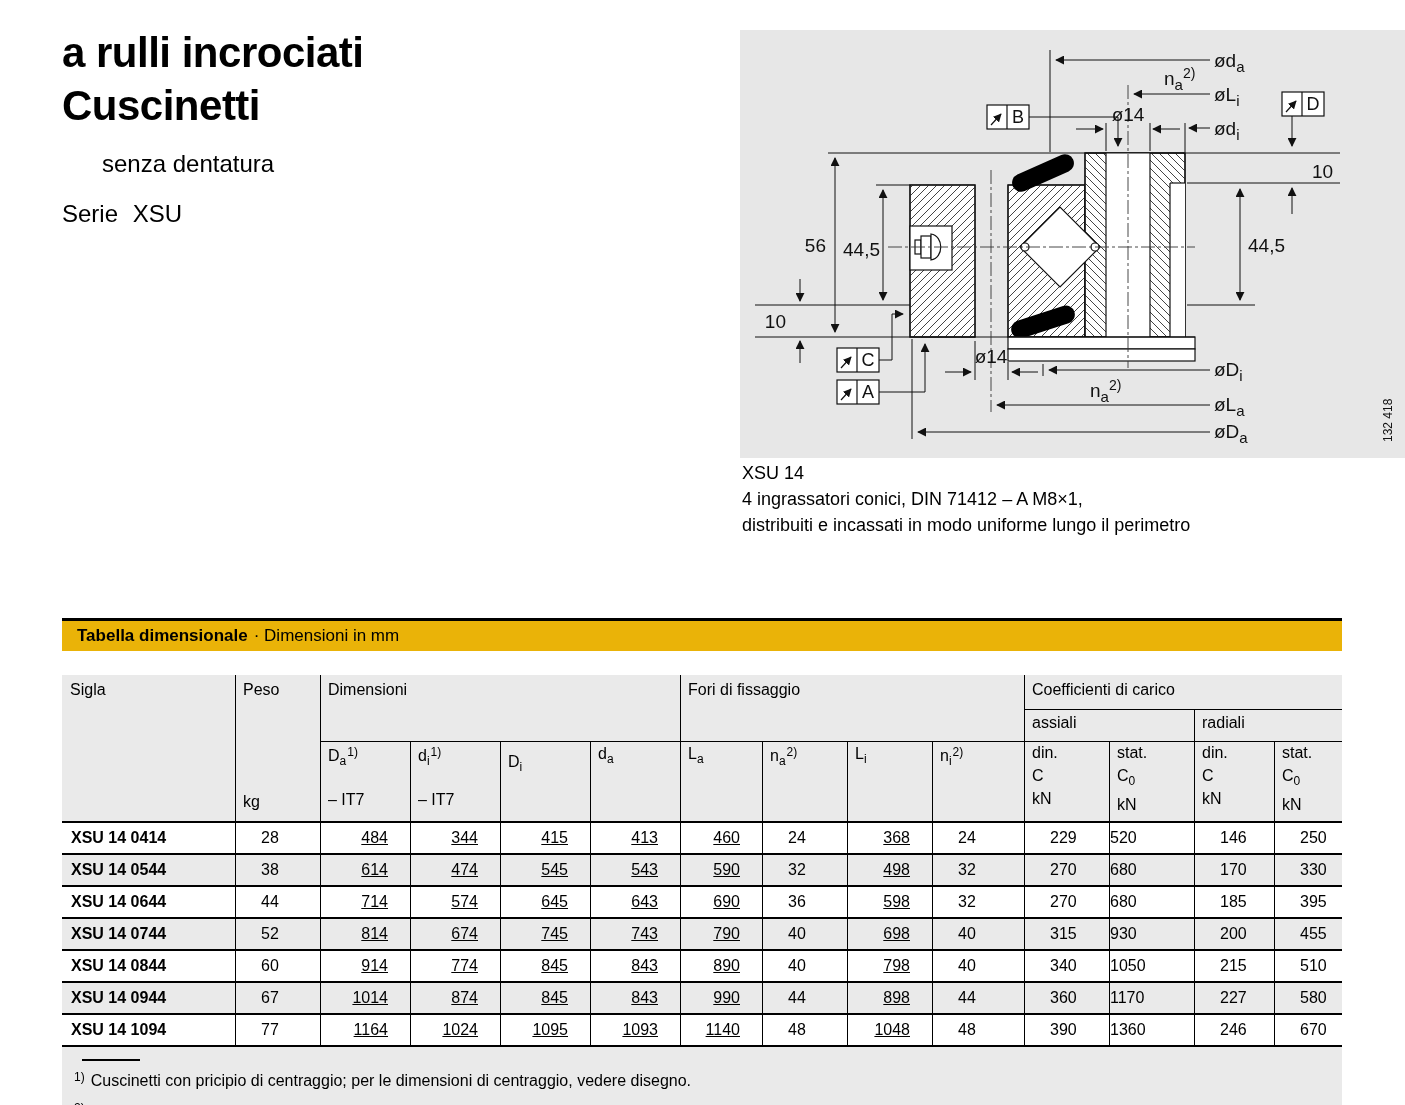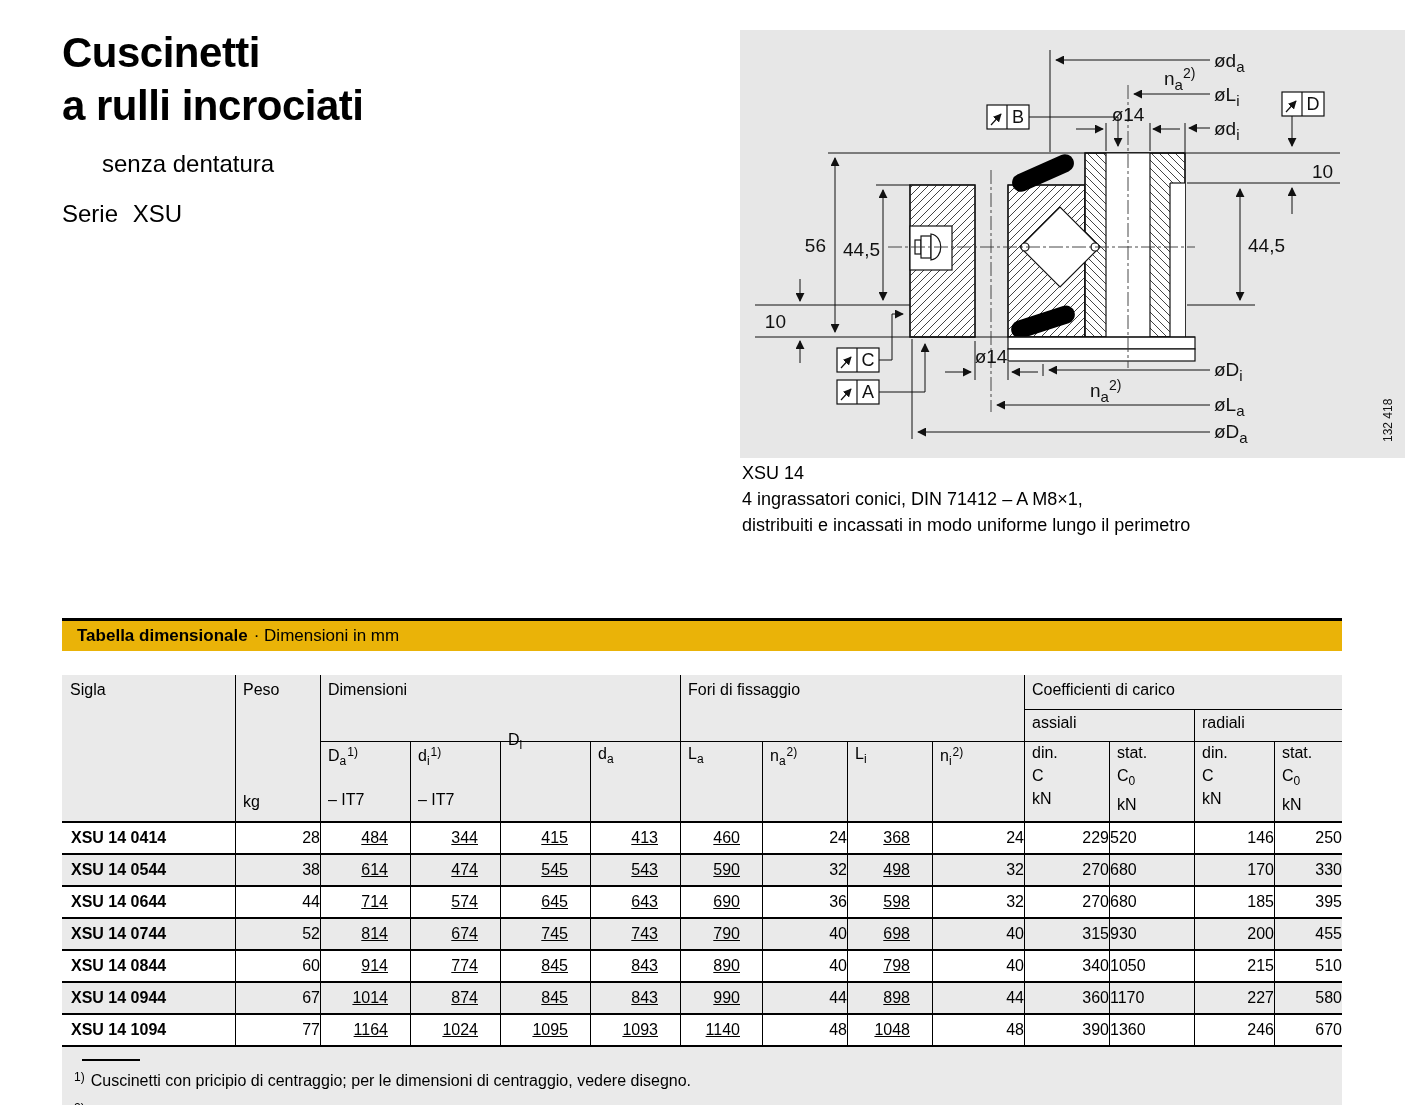--- a/index.html
+++ b/index.html
@@ -27,34 +27,34 @@
   .thead .hline{position:absolute;height:1px;background:#000;}
   .hstack div{line-height:23px;}
   sub{font-size:12px;vertical-align:-4px;}
   sup{font-size:12px;vertical-align:5px;margin-left:1px;}
   .trow{display:grid;grid-template-columns:173px 85px 90px 90px 90px 90px 82px 85px 85px 92px 85px 85px 80px 68px;
     height:32px;box-sizing:border-box;border-top:2px solid #000;background:#fff;font-size:16px;}
   .trow.alt{background:#eaeaea;}
   .trow>div{line-height:29px;box-sizing:border-box;border-left:1px solid #000;overflow:hidden;}
   .trow>div:first-child{border-left:none;}
   .cs{font-weight:bold;padding-left:9px;}
-  .cl{padding-left:25px;text-align:right;}
+  .cl{padding-left:25px;}
   .cr{text-align:right;padding-right:22px;text-decoration:underline;}
   .crs{text-align:left;padding-right:16px;}
   .tfoot{border-top:2px solid #000;background:#eaeaea;height:81px;box-sizing:border-box;padding:10px 0 0 12px;font-size:16px;}
   .frule{width:58px;height:2px;background:#000;margin:2px 0 4px 8px;}
   .fline{margin-top:5px;line-height:22px;}
   .fline sup{font-size:12px;vertical-align:5px;margin-right:6px;margin-left:0;}
 </style>
 </head>
 <body>
 
 <div class="page-title">
+  <div>a rulli incrociati</div>
   <div>Cuscinetti</div>
-  <div>a rulli incrociati</div>
 </div>
 <div class="page-sub">senza dentatura</div>
 <div class="page-series">Serie XSU</div>
 
 <svg class="drawing" width="665" height="428" viewBox="0 0 665 428">
   <defs>
     <marker id="ar" viewBox="0 0 10 10" refX="9" refY="5" markerWidth="9" markerHeight="9" orient="auto-start-reverse">
       <path d="M0,0 L10,5 L0,10 z" fill="#111"></path>
     </marker>
     <marker id="ar2" viewBox="0 0 10 10" refX="9" refY="5" markerWidth="7" markerHeight="7" orient="auto-start-reverse">
@@ -217,21 +217,21 @@
     <div class="lbl" style="left:266px;top:6px">Dimensioni</div>
     <div class="lbl" style="left:626px;top:6px">Fori di fissaggio</div>
     <div class="lbl" style="left:970px;top:6px">Coefficienti di carico</div>
     <div class="lbl" style="left:970px;top:39px">assiali</div>
     <div class="lbl" style="left:1140px;top:39px">radiali</div>
 
     <div class="lbl" style="left:266px;top:70px"><span>D</span><sub>a</sub><sup>1)</sup></div>
     <div class="lbl" style="left:266px;top:116px">– IT7</div>
     <div class="lbl" style="left:356px;top:70px"><span>d</span><sub>i</sub><sup>1)</sup></div>
     <div class="lbl" style="left:356px;top:116px">– IT7</div>
-    <div class="lbl" style="left:446px;top:56px"><span>D</span><sub>i</sub></div>
+    <div class="lbl" style="left:446px;top:78px"><span>D</span><sub>i</sub></div>
     <div class="lbl" style="left:536px;top:70px"><span>d</span><sub>a</sub></div>
     <div class="lbl" style="left:626px;top:70px"><span>L</span><sub>a</sub></div>
     <div class="lbl" style="left:708px;top:70px"><span>n</span><sub>a</sub><sup>2)</sup></div>
     <div class="lbl" style="left:793px;top:70px"><span>L</span><sub>i</sub></div>
     <div class="lbl" style="left:878px;top:70px"><span>n</span><sub>i</sub><sup>2)</sup></div>
 
     <div class="lbl hstack" style="left:970px;top:66px">
       <div>din.</div>
         <div>C</div>
         <div>kN</div>

